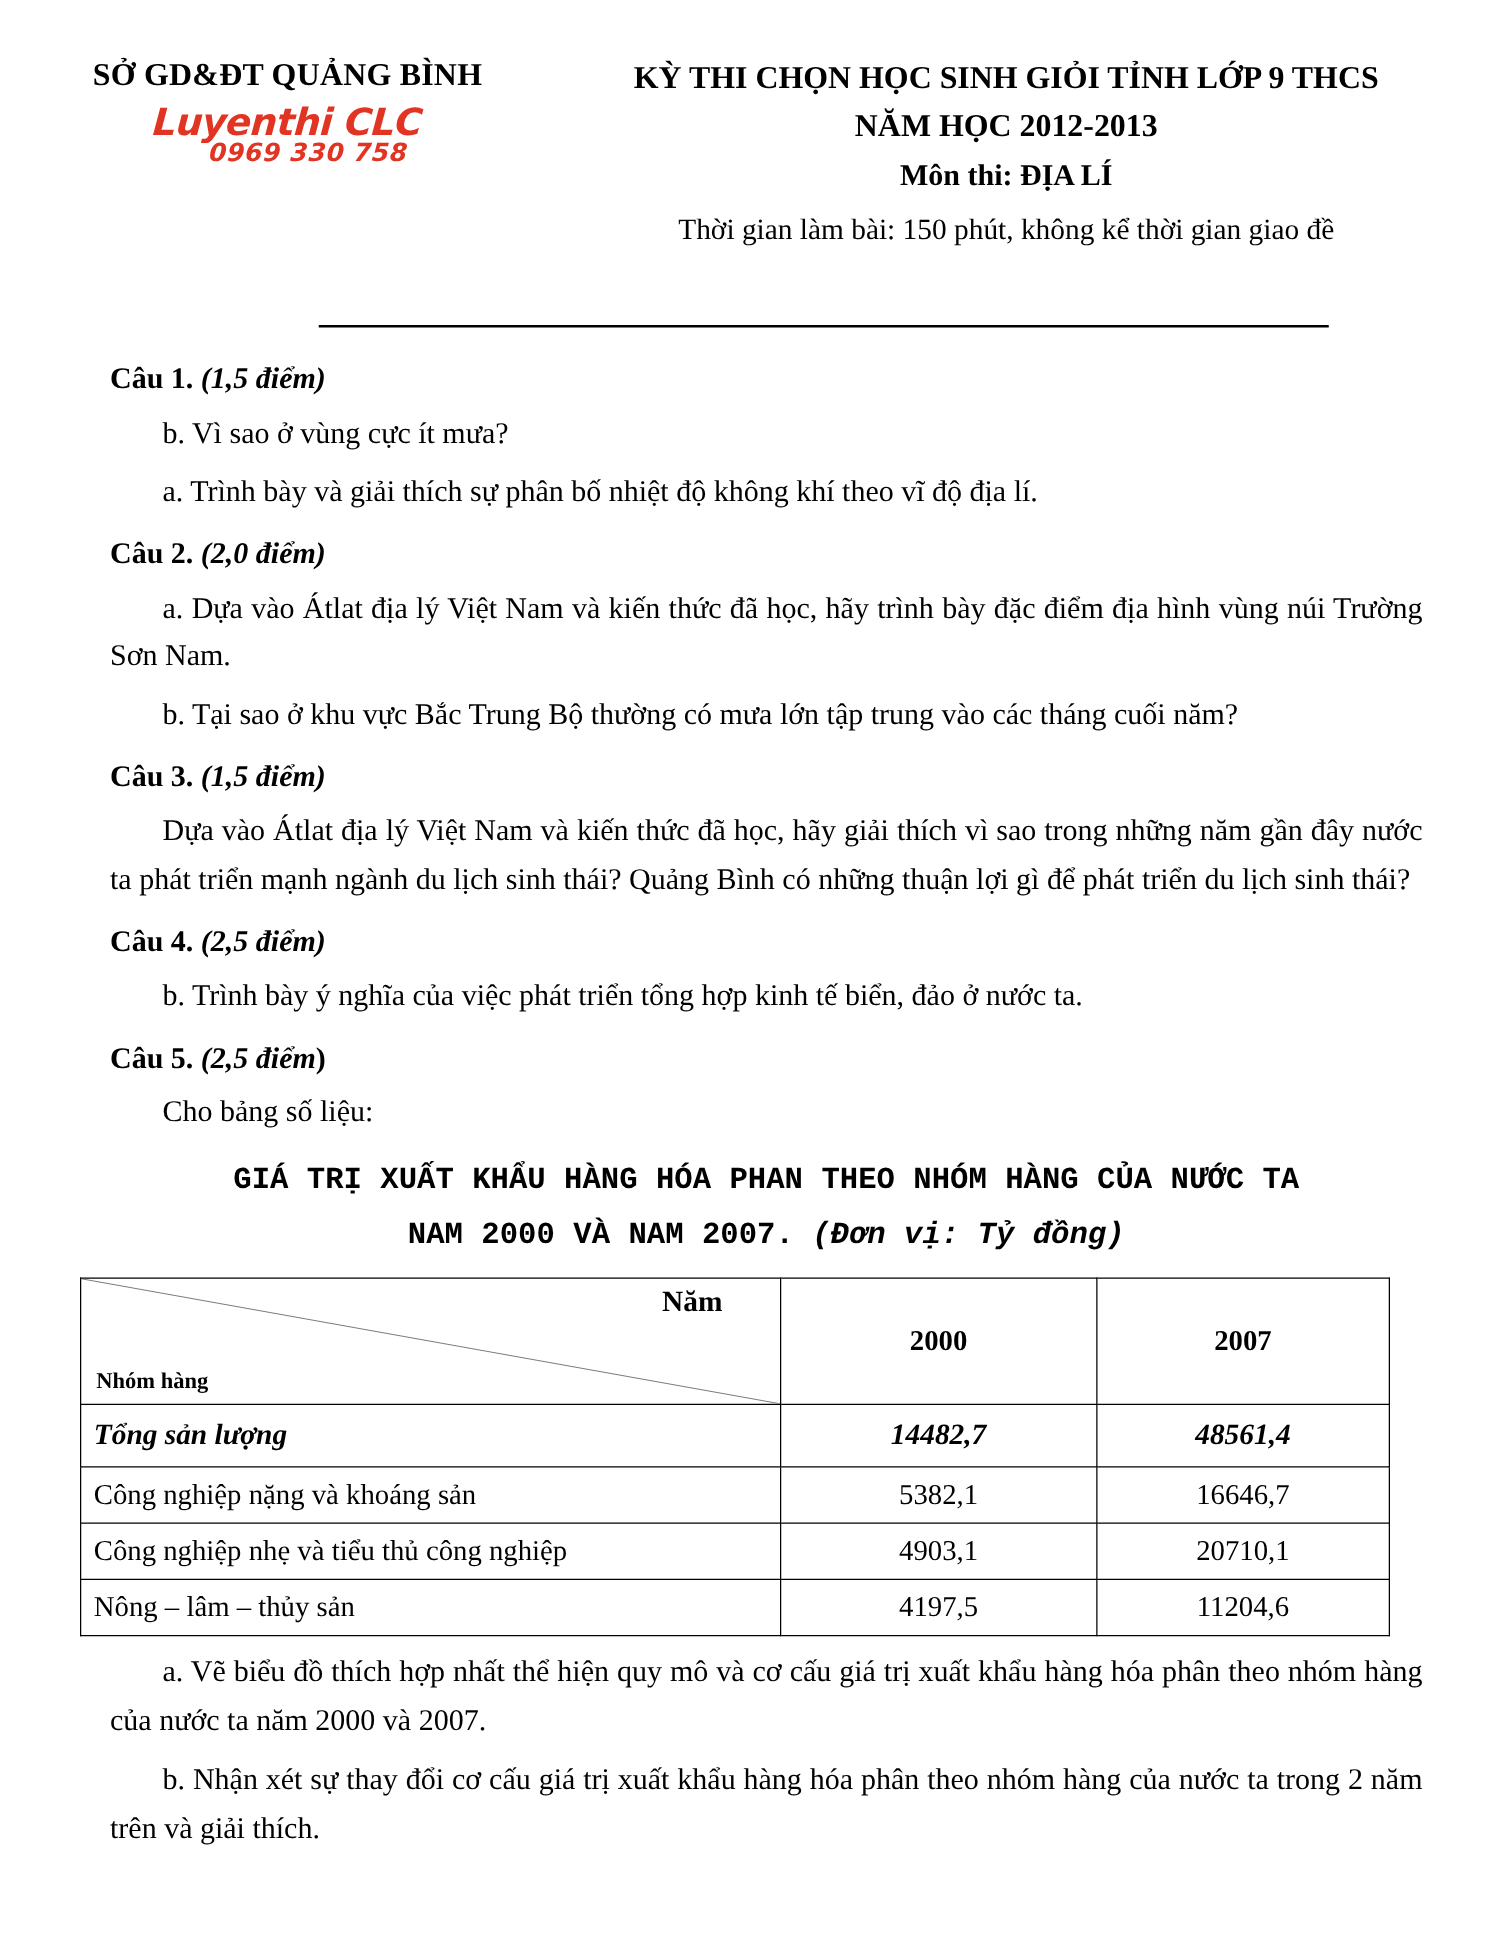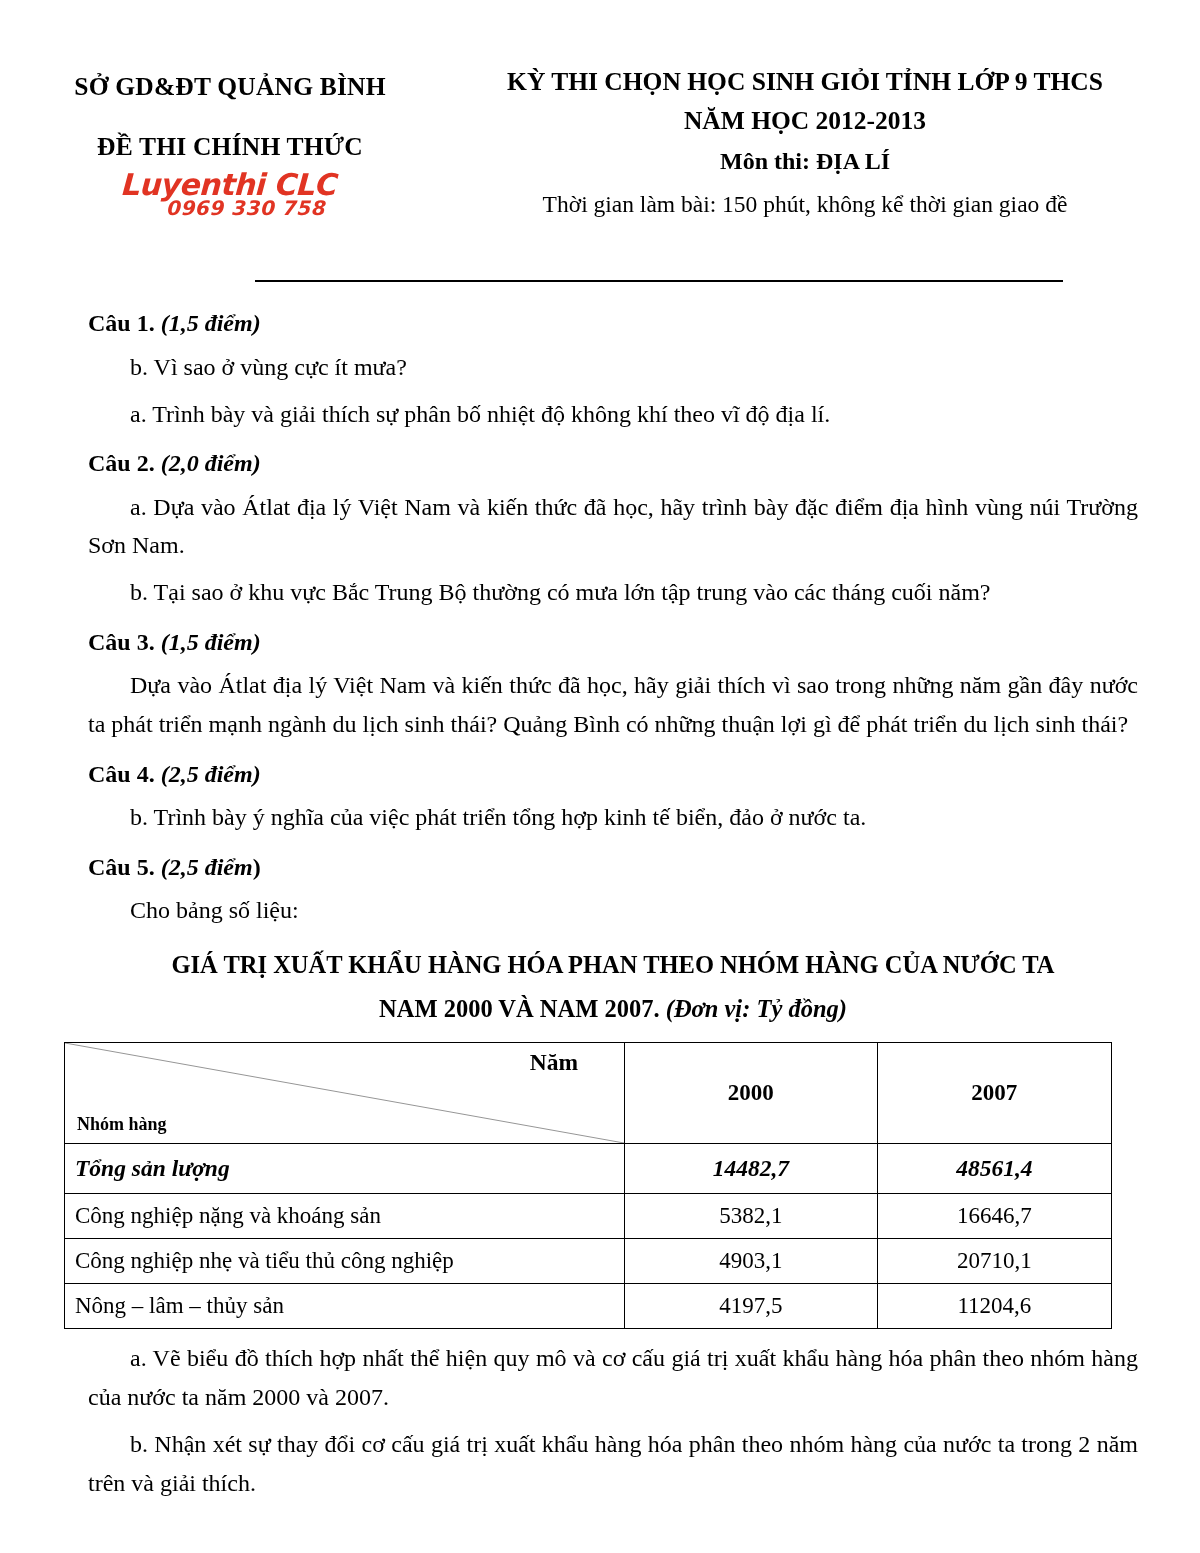--- a/index.html
+++ b/index.html
@@ -19,23 +19,22 @@
     margin: 0 auto;
     background: #ffffff;
     overflow: hidden;
     box-sizing: border-box;
   }
 
   
   .header {
     display: flex;
     width: 100%;
-    padding-top: 64px;
+    padding-top: 44px;
     box-sizing: border-box;
-    align-items: flex-end;
   }
   .header-left {
     width: 430px;
     flex: 0 0 430px;
     text-align: center;
     padding-left: 30px;
     box-sizing: border-box;
   }
   .header-right {
     flex: 1 1 auto;
@@ -135,20 +134,21 @@
   }
 
   
   .tbl-title {
     font-size: 24.5px;
     font-weight: bold;
     text-align: center;
     line-height: 1.55;
     margin-top: 16px;
     padding: 0 10px;
+    font-family: Liberation Mono, monospace;
   }
   .tbl-title .line2 {
     display: block;
     margin-top: 6px;
   }
   .tbl-title .unit {
     font-style: italic;
     font-weight: bold;
   }
 
@@ -216,21 +216,20 @@
 </style>
 </head>
 <body>
 
 <div class="page">
 
   <div class="header">
 
     <div class="header-left">
       <div class="hl-line">SỞ GD&amp;ĐT QUẢNG BÌNH</div>
-      <div class="hl-line second">ĐỀ THI CHÍNH THỨC</div>
 
       <div class="logo-block">
         <span class="logo-main" id="logo-main" style="color: rgb(225, 52, 35);">Luyenthi CLC</span>
         <span class="logo-phone" id="logo-phone" style="color: rgb(225, 52, 35);">0969 330 758</span>
       </div>
     </div>
 
     <div class="header-right">
       <div class="hr-line l1">KỲ THI CHỌN HỌC SINH GIỎI TỈNH LỚP 9 THCS</div>
       <div class="hr-line l2">NĂM HỌC 2012-2013</div>

